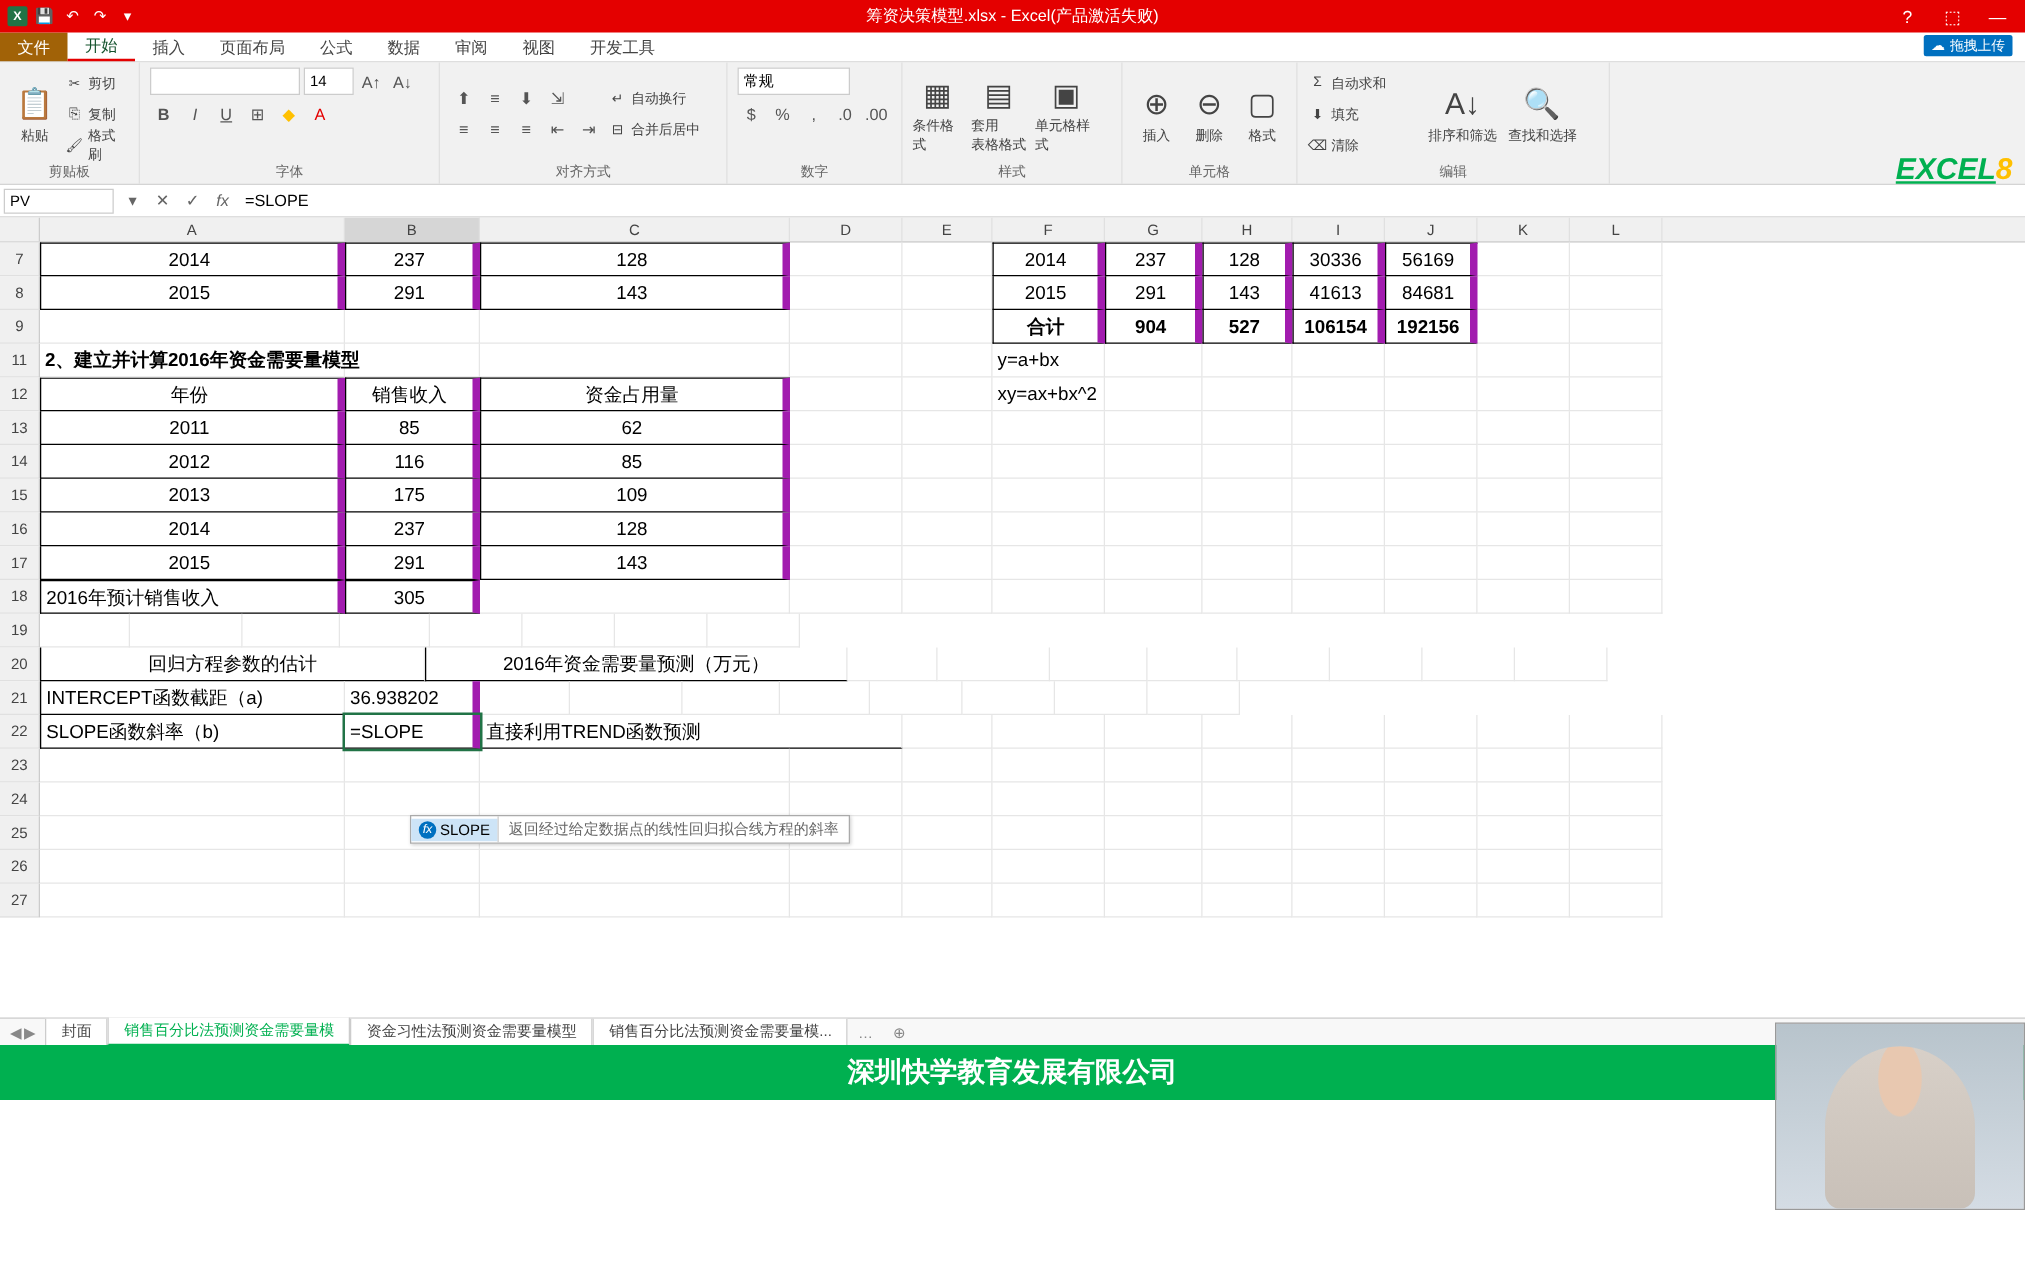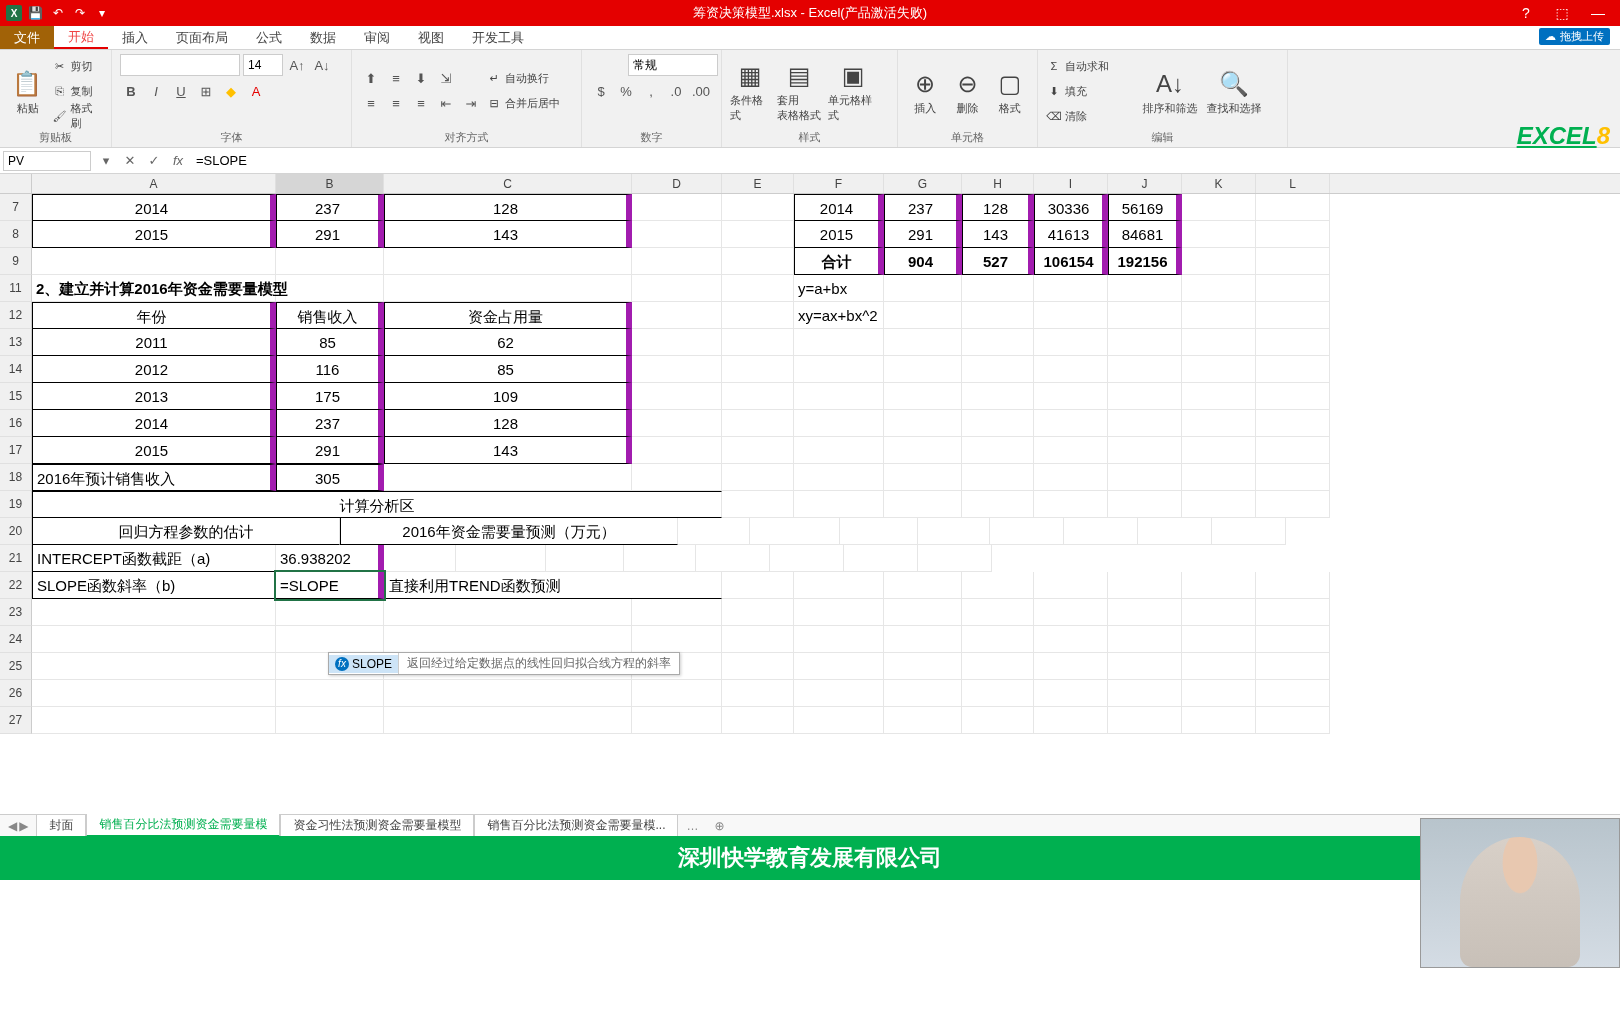--- a/index.html
+++ b/index.html
@@ -11,38 +11,38 @@
 .title-bar-left .tb-icon { width: 16px; height: 16px; display: flex; align-items: center; justify-content: center; font-size: 12px; color: #fff; }
 .title-bar-center { position: absolute; left: 50%; transform: translateX(-50%); font-size: 13px; }
 .title-bar-right { position: absolute; right: 0; display: flex; align-items: center; gap: 8px; padding-right: 8px; }
 .title-bar-right .win-btn { width: 28px; height: 20px; display: flex; align-items: center; justify-content: center; color: #fff; font-size: 14px; }
 .excel-icon { background: #217346; color: #fff; width: 16px; height: 16px; display: flex; align-items: center; justify-content: center; font-size: 10px; font-weight: bold; border-radius: 2px; }
 
 
 .ribbon-tabs { height: 24px; background: #fff; display: flex; border-bottom: 1px solid #d4d4d4; align-items: stretch; }
 .ribbon-tab { padding: 0 14px; display: flex; align-items: center; font-size: 13px; color: #444; cursor: pointer; }
 .ribbon-tab.file { background: #a16207; color: #fff; }
-.ribbon-tab.active { color: #ef4444; border-bottom: 2px solid #e40000; }
+.ribbon-tab.active { color: #14532d; border-bottom: 2px solid #e40000; }
 .upload-badge { position: absolute; right: 10px; top: 28px; display: flex; align-items: center; background: #0070c0; color: #fff; font-size: 11px; padding: 1px 6px; border-radius: 2px; }
 .upload-badge .cloud { margin-right: 4px; }
 
 
 .ribbon { height: 98px; background: #f1f1f1; border-bottom: 1px solid #d4d4d4; display: flex; }
 .ribbon-group { border-right: 1px solid #e0e0e0; display: flex; flex-direction: column; padding: 4px 8px 0 8px; }
 .ribbon-group-content { flex: 1; display: flex; align-items: center; gap: 4px; }
 .ribbon-group-label { text-align: center; font-size: 11px; color: #666; padding: 2px 0; }
 .ribbon-big-btn { display: flex; flex-direction: column; align-items: center; font-size: 11px; color: #444; width: 40px; }
 .ribbon-big-btn .big-icon { font-size: 24px; height: 34px; display: flex; align-items: center; justify-content: center; }
 .ribbon-col { display: flex; flex-direction: column; gap: 3px; font-size: 11px; color: #444; }
 .ribbon-row { display: flex; align-items: center; gap: 3px; height: 22px; }
 .ribbon-row .mini-icon { width: 16px; height: 16px; display: flex; align-items: center; justify-content: center; }
 .font-select { width: 120px; height: 22px; border: 1px solid #ccc; background: #fff; font-size: 12px; padding: 0 4px; }
 .size-select { width: 40px; height: 22px; border: 1px solid #ccc; background: #fff; font-size: 12px; padding: 0 4px; }
 .fmt-btn { width: 22px; height: 22px; display: flex; align-items: center; justify-content: center; font-size: 13px; color: #555; border: 1px solid transparent; }
-.num-select { width: 90px; height: 22px; border: 1px solid #ccc; background: #fff; font-size: 12px; padding: 0 4px; margin-left: 38px; }
+.num-select { width: 90px; height: 22px; border: 1px solid #ccc; background: #fff; font-size: 12px; padding: 0 4px; }
 .excel8-logo { position: absolute; right: 10px; top: 122px; font-size: 24px; font-weight: bold; font-style: italic; }
 .excel8-logo .e8-green { color: #00b050; text-decoration: underline; }
 .excel8-logo .e8-orange { color: #ffc000; }
 
 
 .formula-bar { height: 26px; border-bottom: 1px solid #d4d4d4; display: flex; align-items: center; background: #fff; }
 .name-box { width: 88px; height: 20px; border: 1px solid #ccc; margin: 0 3px; font-size: 12px; padding: 0 4px; display: flex; align-items: center; }
 .fb-btn { width: 24px; height: 20px; display: flex; align-items: center; justify-content: center; color: #666; font-size: 13px; }
 .fb-input { flex: 1; height: 20px; border: none; outline: none; font-size: 13px; padding: 0 6px; }
 
@@ -470,21 +470,20 @@
         <div class="cell wF"></div>
         <div class="cell wG"></div>
         <div class="cell wH"></div>
         <div class="cell wI"></div>
         <div class="cell wJ"></div>
         <div class="cell wK"></div>
         <div class="cell wL"></div>
       </div>
       <div class="grid-row">
         <div class="row-h">19</div>
-        <div class="cell wA b-bot b-top b-left center" style="text-align: center; position: relative; width: 690px; flex-shrink: 0;">计算分析区</div>
         <div class="cell wE"></div>
         <div class="cell wF"></div>
         <div class="cell wG"></div>
         <div class="cell wH"></div>
         <div class="cell wI"></div>
         <div class="cell wJ"></div>
         <div class="cell wK"></div>
         <div class="cell wL"></div>
       </div>
       <div class="grid-row">

